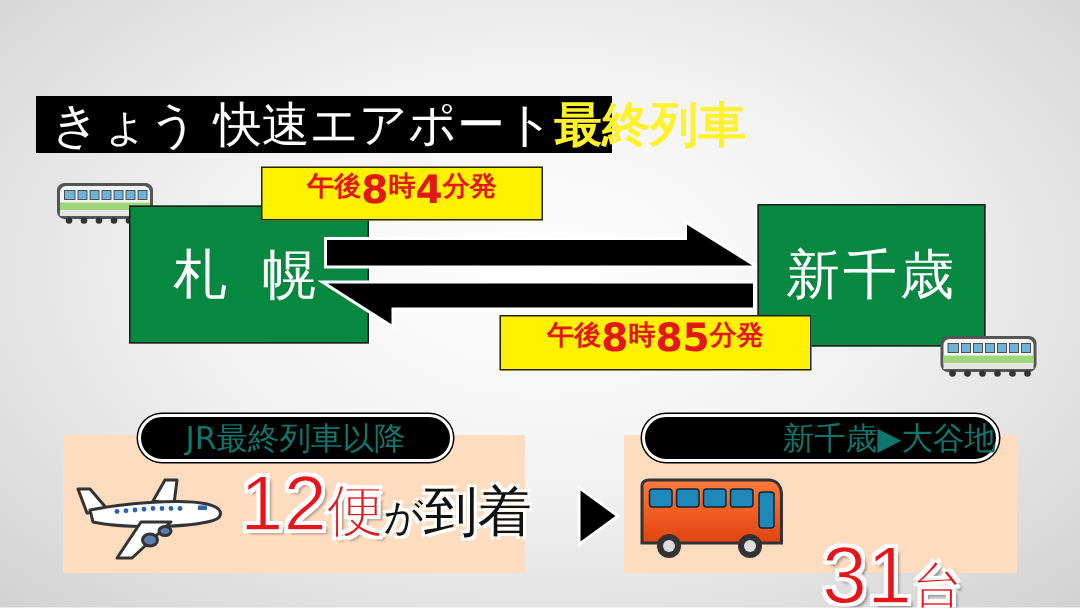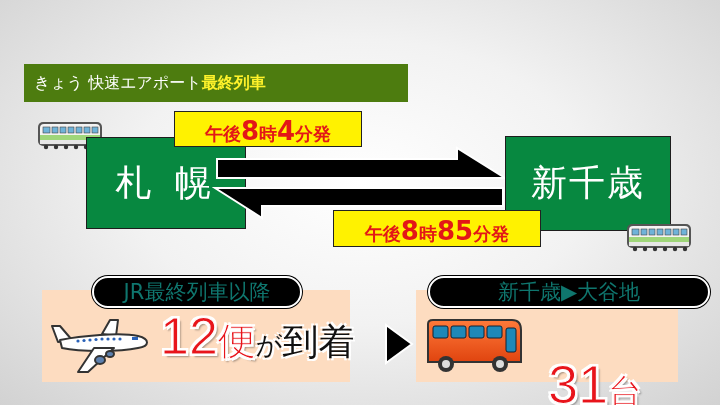--- a/index.html
+++ b/index.html
@@ -1,40 +1,40 @@
 <!DOCTYPE html>
 <html><head>
 <meta charset="utf-8">
 <style>
   html,body{margin:0;padding:0;}
   body{width:720px;height:405px;overflow:hidden;position:relative;
     background:radial-gradient(ellipse at 50% 45%, #ffffff 0%, #f2f2f2 45%, #d2d2d2 100%);
     font-family:"DejaVu Sans","Liberation Sans",sans-serif;}
   .abs{position:absolute;}
-  .title-bar{left:24px;top:64px;width:384px;height:38px;background:#4d7c0f;color:#fff;
-    font-size:16px;line-height:38px;padding-left:10px;box-sizing:border-box;white-space:nowrap;letter-spacing:0px;}
+  .title-bar{left:24px;top:64px;width:384px;height:38px;background:#000000;color:#fff;
+    font-size:32px;line-height:38px;padding-left:10px;box-sizing:border-box;white-space:nowrap;letter-spacing:0px;}
   .title-bar .hl{color:#fff22a;font-weight:bold;}
   .station{background:#078840;border:1px solid #1d1d1d;color:#fff;font-size:36px;
     display:flex;align-items:center;justify-content:center;box-sizing:border-box;letter-spacing:6px;}
   .st-left{left:50px;top:137px;width:160px;height:92px;margin-left:36px;}
-  .st-right{left:505px;top:136px;width:166px;height:95px;letter-spacing:2px;justify-content:center;}
+  .st-right{left:505px;top:136px;width:152px;height:95px;letter-spacing:2px;justify-content:center;}
   .time-badge{background:#fff200;border:1px solid #222;color:#e31717;font-weight:bold;
-    box-sizing:border-box;display:flex;align-items:flex-end;justify-content:center;white-space:nowrap;}
+    box-sizing:border-box;display:flex;align-items:flex-start;justify-content:center;white-space:nowrap;}
   .time-badge .big{font-size:26px;}
   .time-badge .small{font-size:18px;}
   .tb-1{left:174px;top:111px;width:188px;height:36px;}
   .tb-2{left:333px;top:210px;width:208px;height:37px;}
   .train{width:68px;height:30px;}
   .panel{background:#fddcc0;}
   .panel-left{left:42px;top:290px;width:308px;height:92px;}
   .panel-right{left:416px;top:290px;width:262px;height:92px;}
   .pill{background:#000;color:#0f766e;border:2px solid #fff;border-radius:18px;font-size:21px;
     display:flex;align-items:center;justify-content:center;box-sizing:border-box;height:32px;white-space:nowrap;box-shadow:0 0 0 1px #000;}
   .pill-left{left:92px;top:276px;width:210px;}
-  .pill-right{left:428px;top:276px;width:282px;}
+  .pill-right{left:428px;top:276px;width:238px;justify-content:flex-end;}
   .bignum{color:#e8141b;font-weight:normal;font-family:"Liberation Sans","DejaVu Sans",sans-serif;
     -webkit-text-stroke:1px #fff;text-shadow:2px 2px 0 #fff,-2px -2px 0 #fff,2px -2px 0 #fff,-2px 2px 0 #fff,3px 3px 2px rgba(0,0,0,.35);white-space:nowrap;}
   .flights{left:160px;top:306px;font-size:52px;line-height:60px;}
   .flights .unit{font-size:38px;}
   .flights .suffix{color:#111;font-size:26px;text-shadow:2px 2px 0 #fff,-2px -2px 0 #fff,2px -2px 0 #fff,-2px 2px 0 #fff;-webkit-text-stroke:0;}
   .flights .suffix2{color:#111;font-size:36px;text-shadow:2px 2px 0 #fff,-2px -2px 0 #fff,2px -2px 0 #fff,-2px 2px 0 #fff;-webkit-text-stroke:0;}
   .buses{left:548px;top:306px;font-size:54px;line-height:60px;margin-top:48px;}
   .buses .unit{font-size:34px;}
 </style>
 </head>

